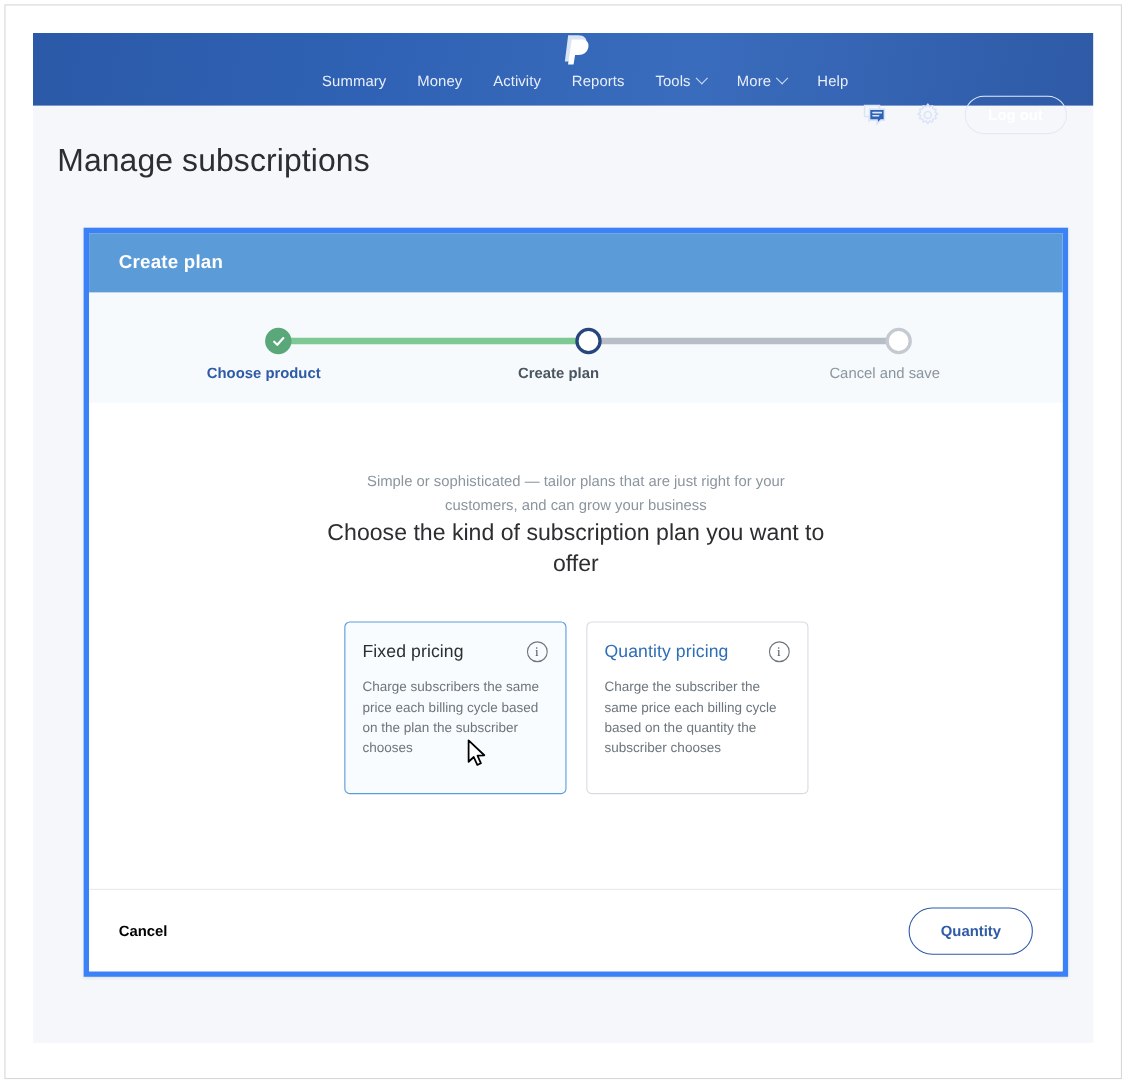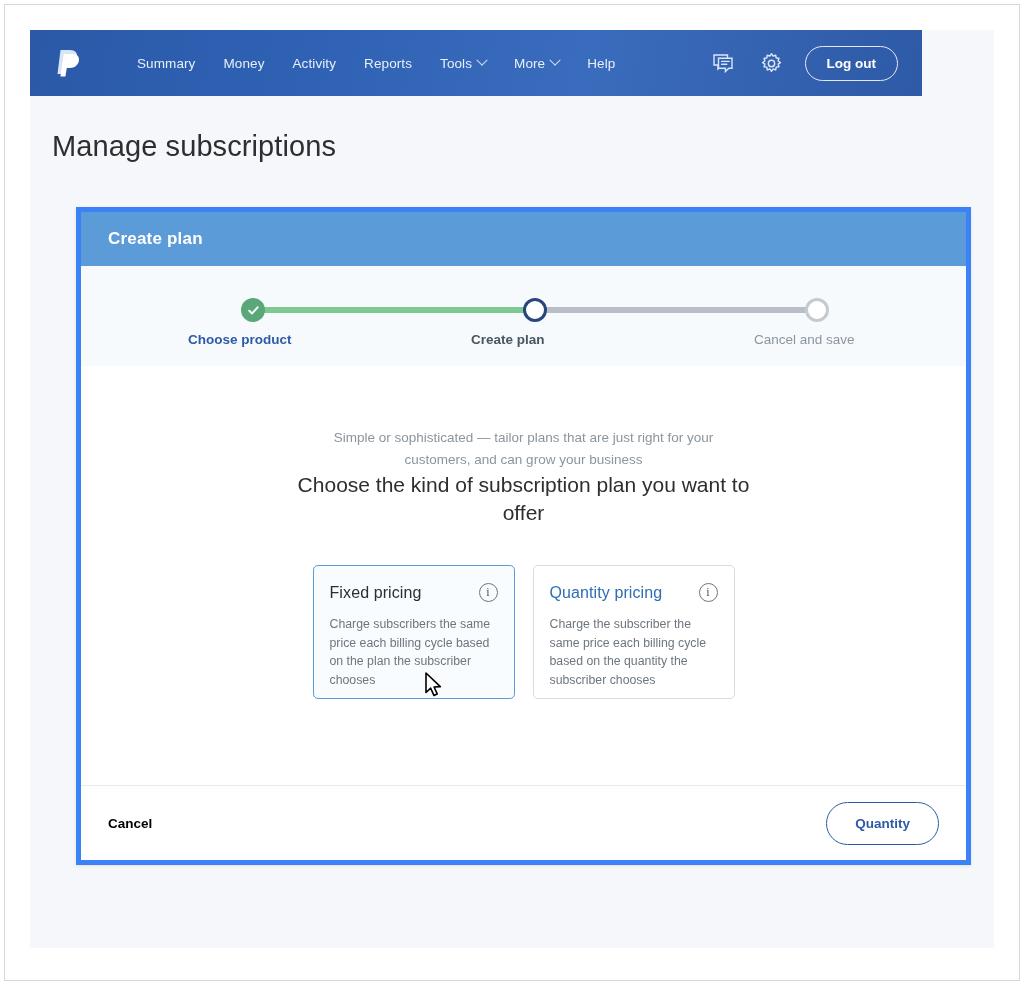--- a/index.html
+++ b/index.html
@@ -34,24 +34,25 @@
     width: 964px;
     height: 918px;
     background: #f5f7fa;
     overflow: hidden;
   }
 
   
   #navbar {
     position: absolute;
     left: 0; top: 0;
-    width: 892px; height: 66px;
+    width: 964px; height: 66px;
     background: linear-gradient(100deg, #2b59a8 0%, #2f62b4 32%, #3a6cbd 62%, #2e5aa6 100%);
     display: flex;
     align-items: center;
+    flex-direction: column;
   }
 
   #pp-logo {
     margin-left: 23px;
     width: 30px; height: 34px;
     display: flex; align-items: center; justify-content: center;
   }
 
   .nav-links {
     display: flex;
@@ -224,21 +225,21 @@
     display: flex;
     justify-content: center;
     align-items: flex-start;
     gap: 18px;
   }
 
   .opt-card {
     width: 202px;
     min-height: 128px;
     border-radius: 5px;
-    padding: 17px 16px 9px 16px;
+    padding: 17px 16px 32px 16px;
     text-align: left;
     background: #ffffff;
     border: 1px solid #d7dce1;
   }
   .opt-card.selected {
     border: 1.6px solid #5b9bd8;
     background: #f9fcfe;
   }
 
   .opt-head {

